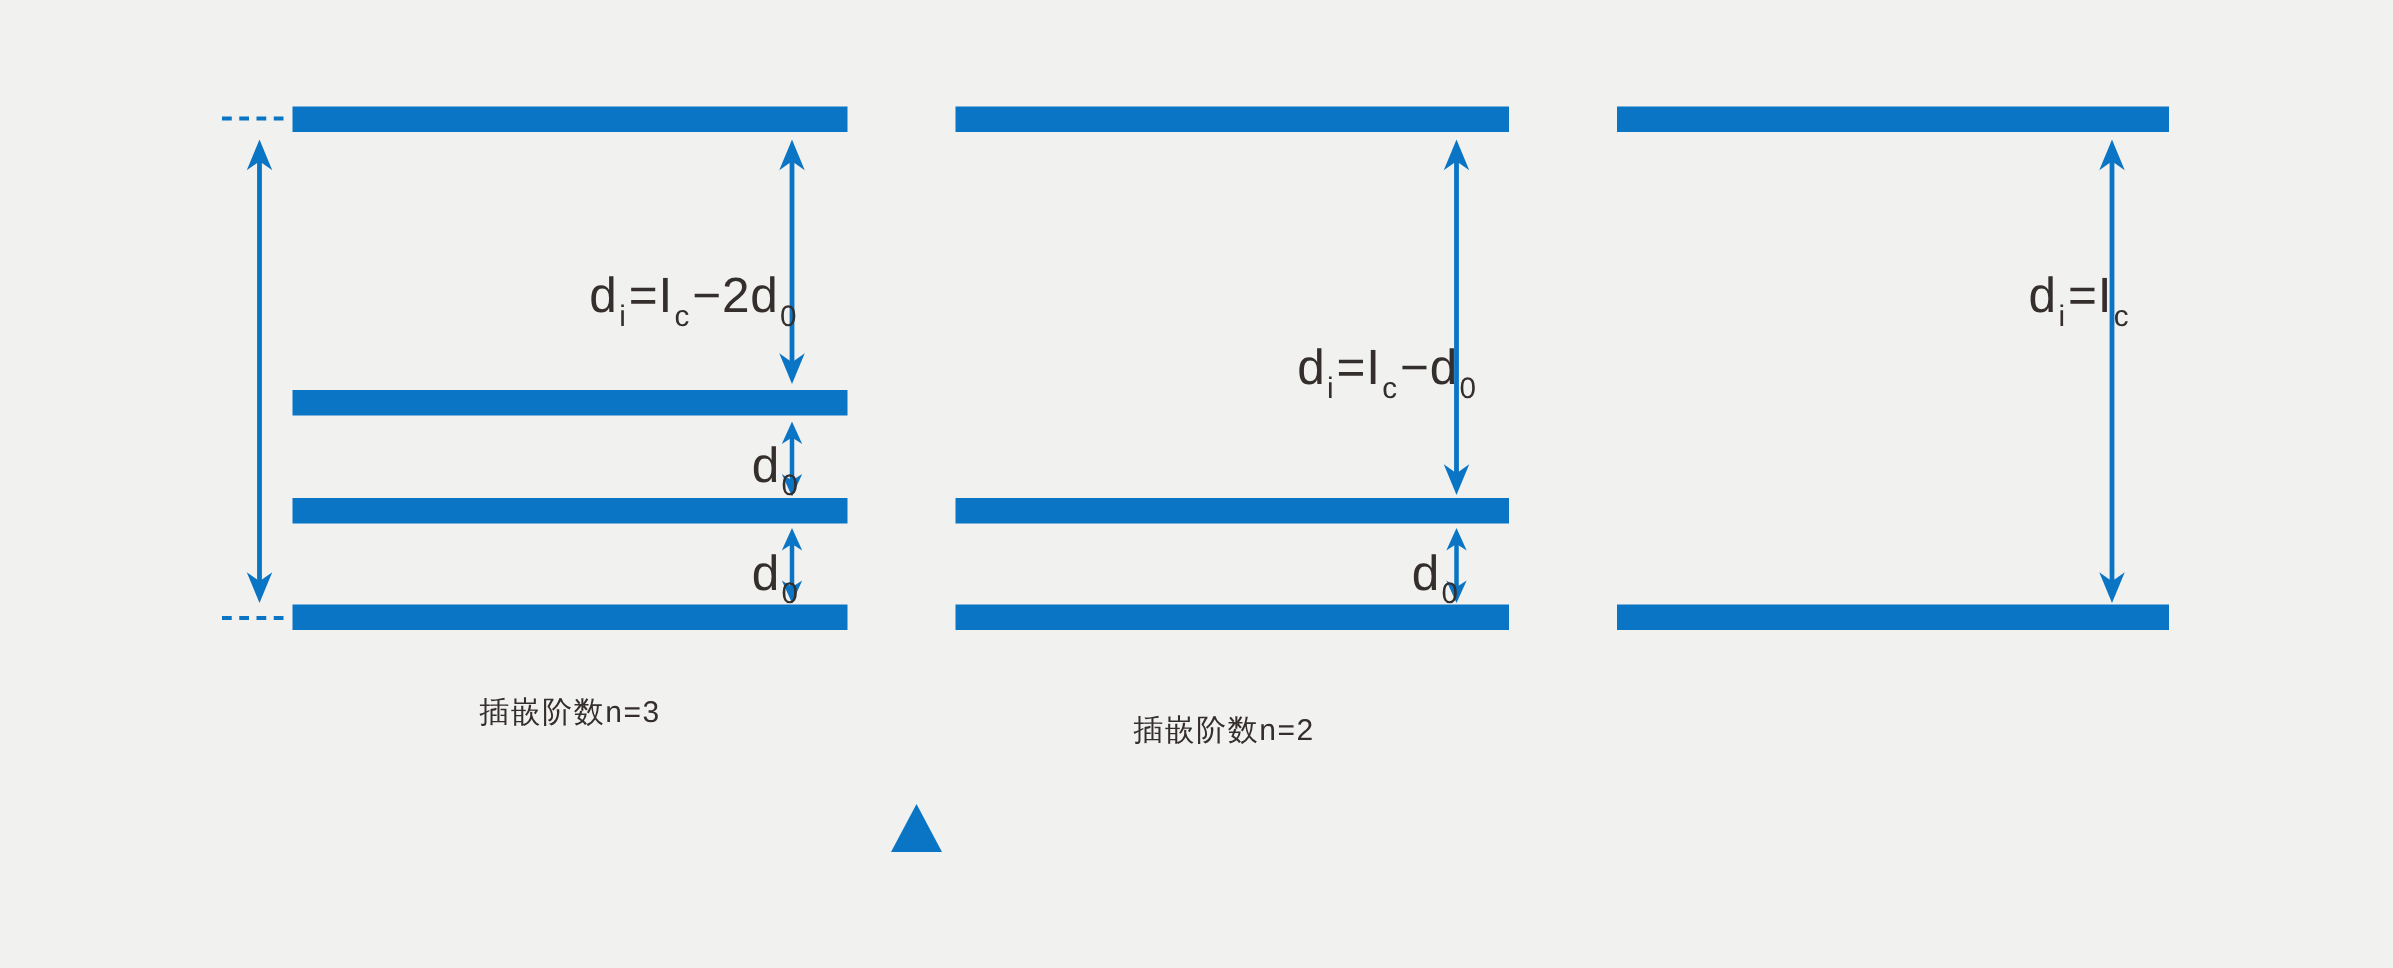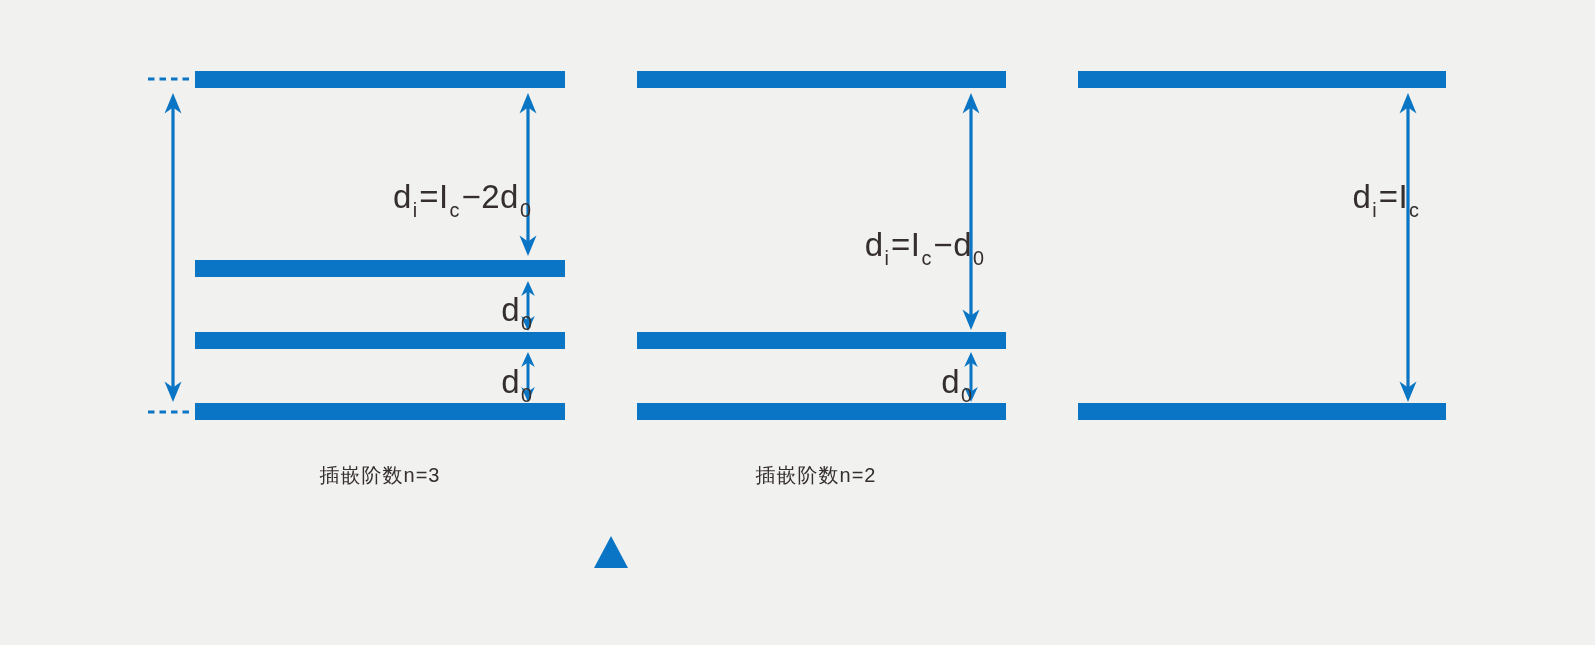--- a/index.html
+++ b/index.html
@@ -93,21 +93,21 @@
 
     <svg class="arrow" style="left:961px; top:352px;" width="20" height="50" viewBox="0 0 20 50">
       <line x1="10" y1="8" x2="10" y2="42" stroke="currentColor" stroke-width="3"></line>
       <path d="M10 0 L3.2 15 L10 10.6 L16.8 15 Z" fill="currentColor"></path>
       <path d="M10 50 L3.2 35 L10 39.4 L16.8 35 Z" fill="currentColor"></path>
     </svg>
 
     <div class="formula" style="right:635px; top:180px;margin-top:48px;"><span>d</span><sub>i</sub><span>=I</span><sub>c</sub><span>−d</span><sub>0</sub></div>
     <div class="formula" style="right:647px; top:365px;"><span>d</span><sub>0</sub></div>
 
-    <div class="caption" style="left:656px;">插嵌阶数n=2</div>
+    <div class="caption" style="left:656px;margin-top:12px;">插嵌阶数n=2</div>
   </div>
 
   <div class="panel">
     <div class="bar" style="left:1078px; top:71px;  width:368px;"></div>
     <div class="bar" style="left:1078px; top:403px; width:368px;"></div>
 
     <svg class="arrow" style="left:1398px; top:93px;" width="20" height="309" viewBox="0 0 20 309">
       <line x1="10" y1="13" x2="10" y2="296" stroke="currentColor" stroke-width="3.2"></line>
       <path d="M10 0 L1.5 20.5 L10 14.5 L18.5 20.5 Z" fill="currentColor"></path>
       <path d="M10 309 L1.5 288.5 L10 294.5 L18.5 288.5 Z" fill="currentColor"></path>

